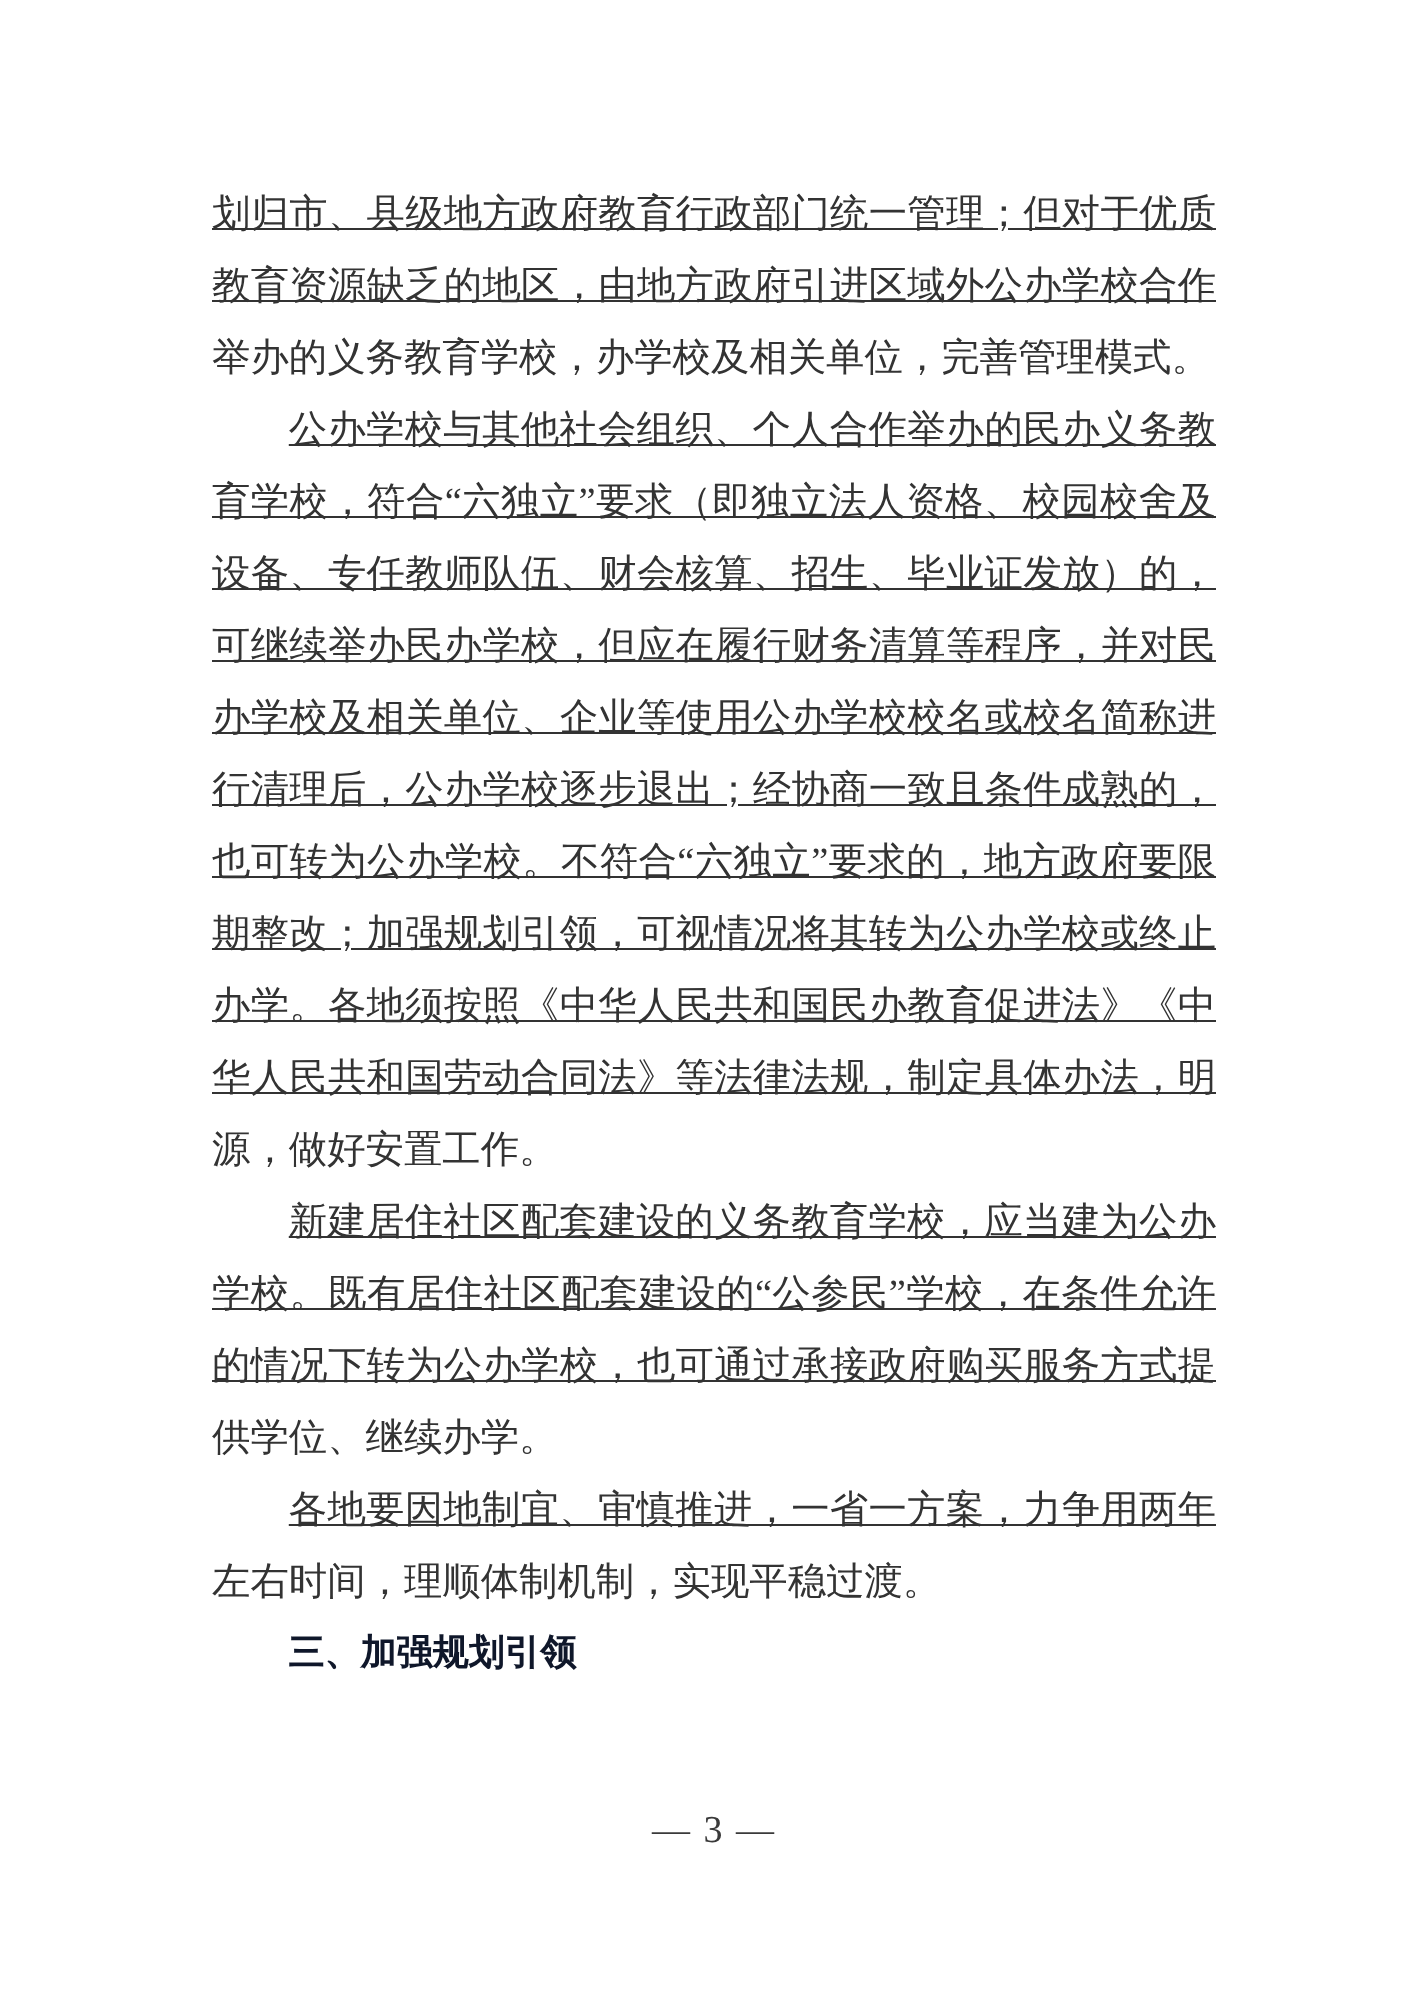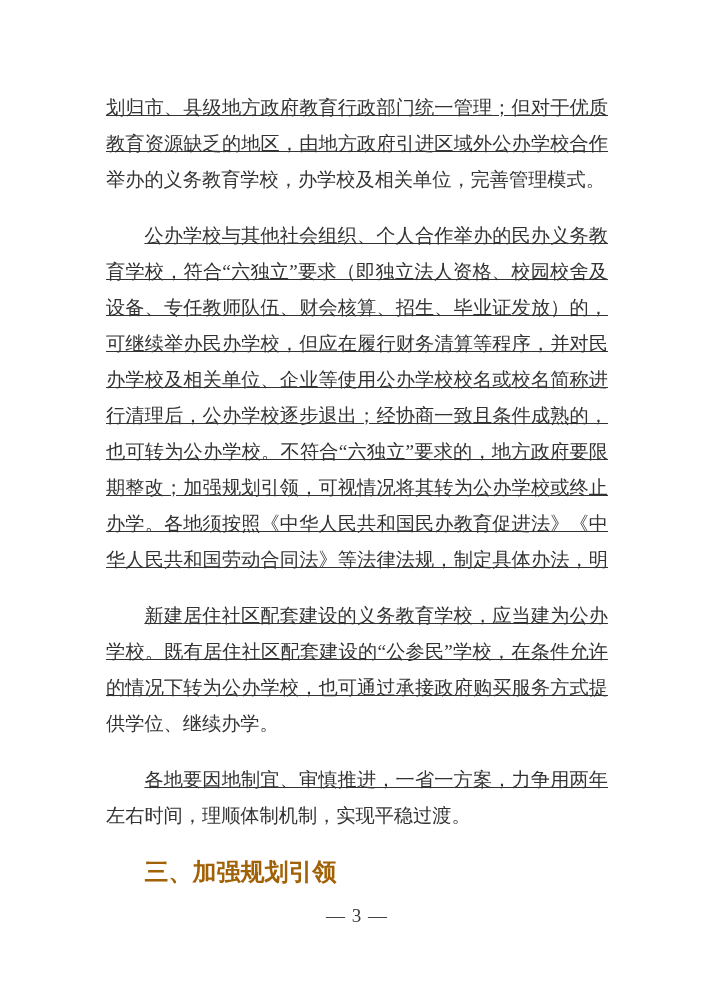--- a/index.html
+++ b/index.html
@@ -30,27 +30,26 @@
     text-align-last: left;
     overflow: hidden;
     white-space: normal;
   }
   .line.fill {
     text-align-last: justify;
     text-decoration: underline;
   }
   .line.indent {
     text-indent: 38.4px;
-    margin-top: 20px;
   }
   .line.heading {
-    font-family: Liberation Sans, sans-serif;
+    font-family: Liberation Mono, monospace;
     font-weight: 700;
-    font-size: 24px;
-    color: #a16207;
+    font-size: 18px;
+    color: #0f172a;
   }
   .footer {
     position: absolute;
     top: 901px;
     left: 106px;
     width: 502px;
     height: 30px;
     text-align: center;
     font-size: 19px;
     line-height: 30px;
@@ -69,20 +68,21 @@
       <div class="line indent fill">公办学校与其他社会组织、个人合作举办的民办义务教</div>
       <div class="line fill">育学校，符合“六独立”要求（即独立法人资格、校园校舍及</div>
       <div class="line fill">设备、专任教师队伍、财会核算、招生、毕业证发放）的，</div>
       <div class="line fill">可继续举办民办学校，但应在履行财务清算等程序，并对民</div>
       <div class="line fill">办学校及相关单位、企业等使用公办学校校名或校名简称进</div>
       <div class="line fill">行清理后，公办学校逐步退出；经协商一致且条件成熟的，</div>
       <div class="line fill">也可转为公办学校。不符合“六独立”要求的，地方政府要限</div>
       <div class="line fill">期整改；加强规划引领，可视情况将其转为公办学校或终止</div>
       <div class="line fill">办学。各地须按照《中华人民共和国民办教育促进法》《中</div>
       <div class="line fill">华人民共和国劳动合同法》等法律法规，制定具体办法，明</div>
+      <div class="line">源，做好安置工作。</div>
       <div class="line indent fill">新建居住社区配套建设的义务教育学校，应当建为公办</div>
       <div class="line fill">学校。既有居住社区配套建设的“公参民”学校，在条件允许</div>
       <div class="line fill">的情况下转为公办学校，也可通过承接政府购买服务方式提</div>
       <div class="line">供学位、继续办学。</div>
       <div class="line indent fill">各地要因地制宜、审慎推进，一省一方案，力争用两年</div>
       <div class="line">左右时间，理顺体制机制，实现平稳过渡。</div>
       <div class="line indent heading">三、加强规划引领</div>
     </div>
   <div class="footer">— 3 —</div>
 </div>

